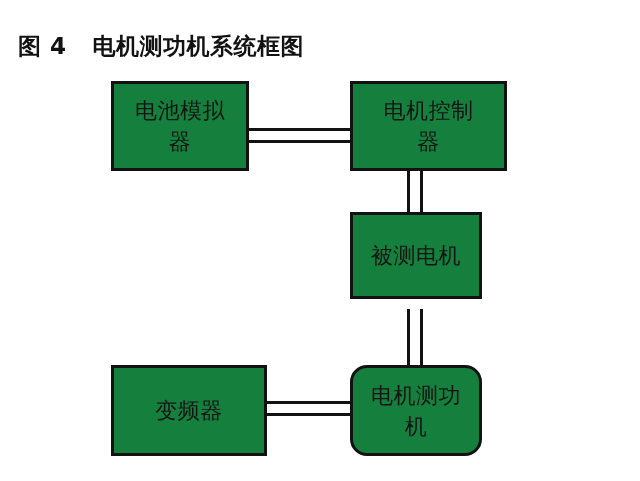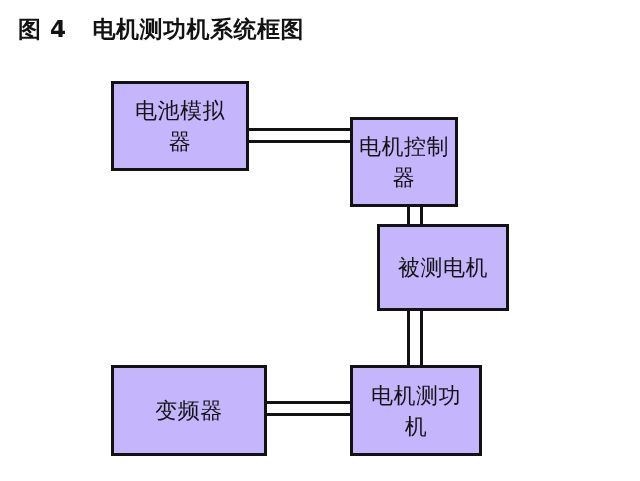--- a/index.html
+++ b/index.html
@@ -30,58 +30,59 @@
   }
   #figure-caption .cap-label {
     display: inline-block;
   }
   #figure-caption .cap-gap {
     display: inline-block;
     width: 26px;
   }
   #figure-caption .cap-title {
     display: inline-block;
+    margin-top: 17px;
   }
 
   
   #diagram {
     position: absolute;
     left: 0;
     top: 0;
     width: 640px;
     height: 481px;
   }
 
   
   .block {
     position: absolute;
     box-sizing: border-box;
     border: 3px solid #121212;
-    background: #c4b5fd;
+    background: #15803d;
     display: flex;
     align-items: center;
     justify-content: center;
     text-align: center;
     z-index: 3;
   }
   .block-label {
     font-size: 22px;
     line-height: 31px;
     color: #141414;
     font-weight: normal;
     letter-spacing: 0.5px;
     padding: 0 6px;
     white-space: pre-line;
   }
 
   
   #block-battery-simulator { left: 111px; top: 81px;  width: 138px; height: 90px; }
-  #block-motor-controller  { left: 350px; top: 81px;  width: 108px; height: 90px; margin-top: 36px; }
-  #block-motor-under-test  { left: 350px; top: 224px; width: 132px; height: 87px; margin-left: 27px; }
-  #block-dynamometer       { left: 350px; top: 365px; width: 132px; height: 91px; }
+  #block-motor-controller  { left: 350px; top: 81px;  width: 157px; height: 90px; }
+  #block-motor-under-test  { left: 350px; top: 212px; width: 132px; height: 87px; }
+  #block-dynamometer       { left: 350px; top: 365px; width: 132px; height: 91px; border-radius: 17px; }
   #block-inverter          { left: 111px; top: 365px; width: 156px; height: 91px; }
 
   
   .conn-h {
     position: absolute;
     height: 3px;
     background: #121212;
     z-index: 1;
   }
   .conn-v {

